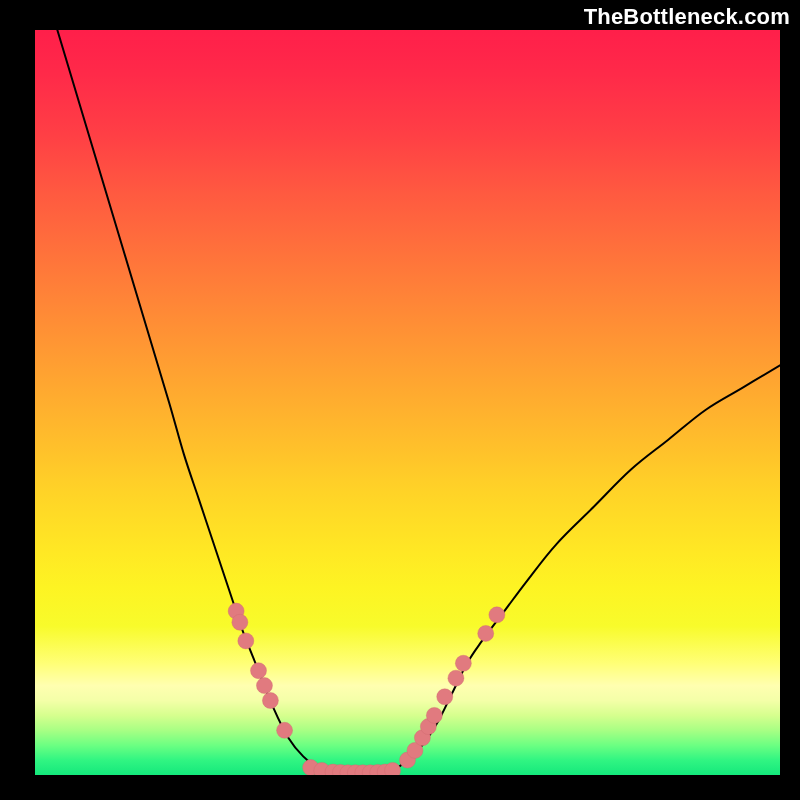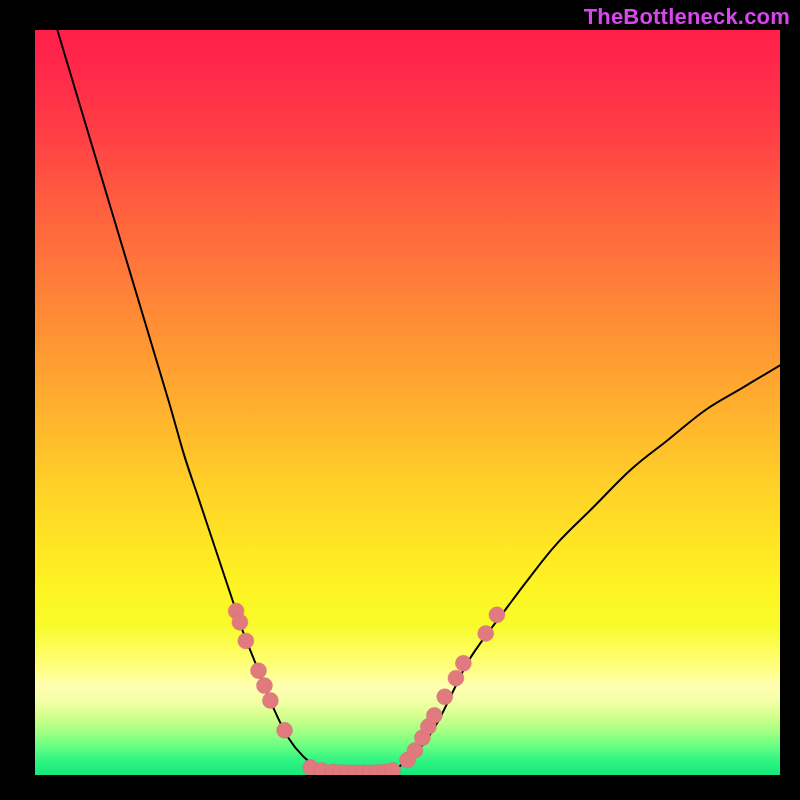--- a/index.html
+++ b/index.html
@@ -18,21 +18,21 @@
     width: 800px;
     height: 800px;
     background: #000000;
   }
   .watermark {
     position: absolute;
     top: 4px;
     right: 10px;
     font-size: 22px;
     font-weight: 600;
-    color: #d946ef;
+    color: #ffffff;
     letter-spacing: 0.2px;
     z-index: 10;
   }
   .plot-area {
     position: absolute;
     left: 35px;
     top: 30px;
     width: 745px;
     height: 745px;
     overflow: hidden;

